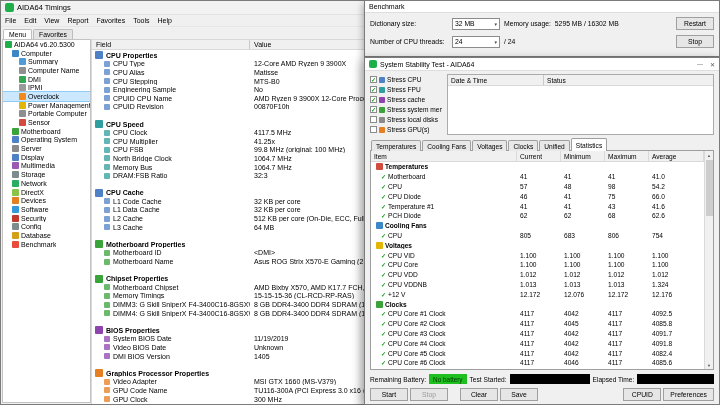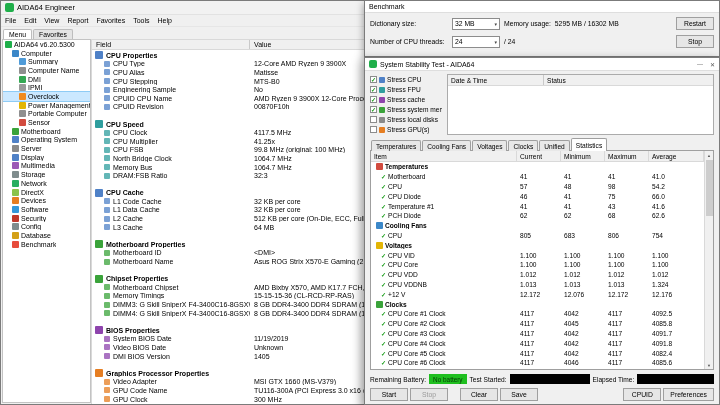--- a/index.html
+++ b/index.html
@@ -114,21 +114,21 @@
   .sst-buttons{display:flex;align-items:center;margin-top:3px;gap:2px;flex:none;}
 </style>
 </head>
 <body>
 
 <div id="screen">
 
   <div class="win" id="main-window">
     <div class="titlebar">
       <span class="app-icon"></span>
-      <span>AIDA64 Engineer</span>
+      <span>AIDA64 Timings</span>
     </div>
     <div class="menubar" id="menubar">
         <span class="menu-item">File</span>
         <span class="menu-item">Edit</span>
         <span class="menu-item">View</span>
         <span class="menu-item">Report</span>
         <span class="menu-item">Favorites</span>
         <span class="menu-item">Tools</span>
         <span class="menu-item">Help</span>
       </div>

